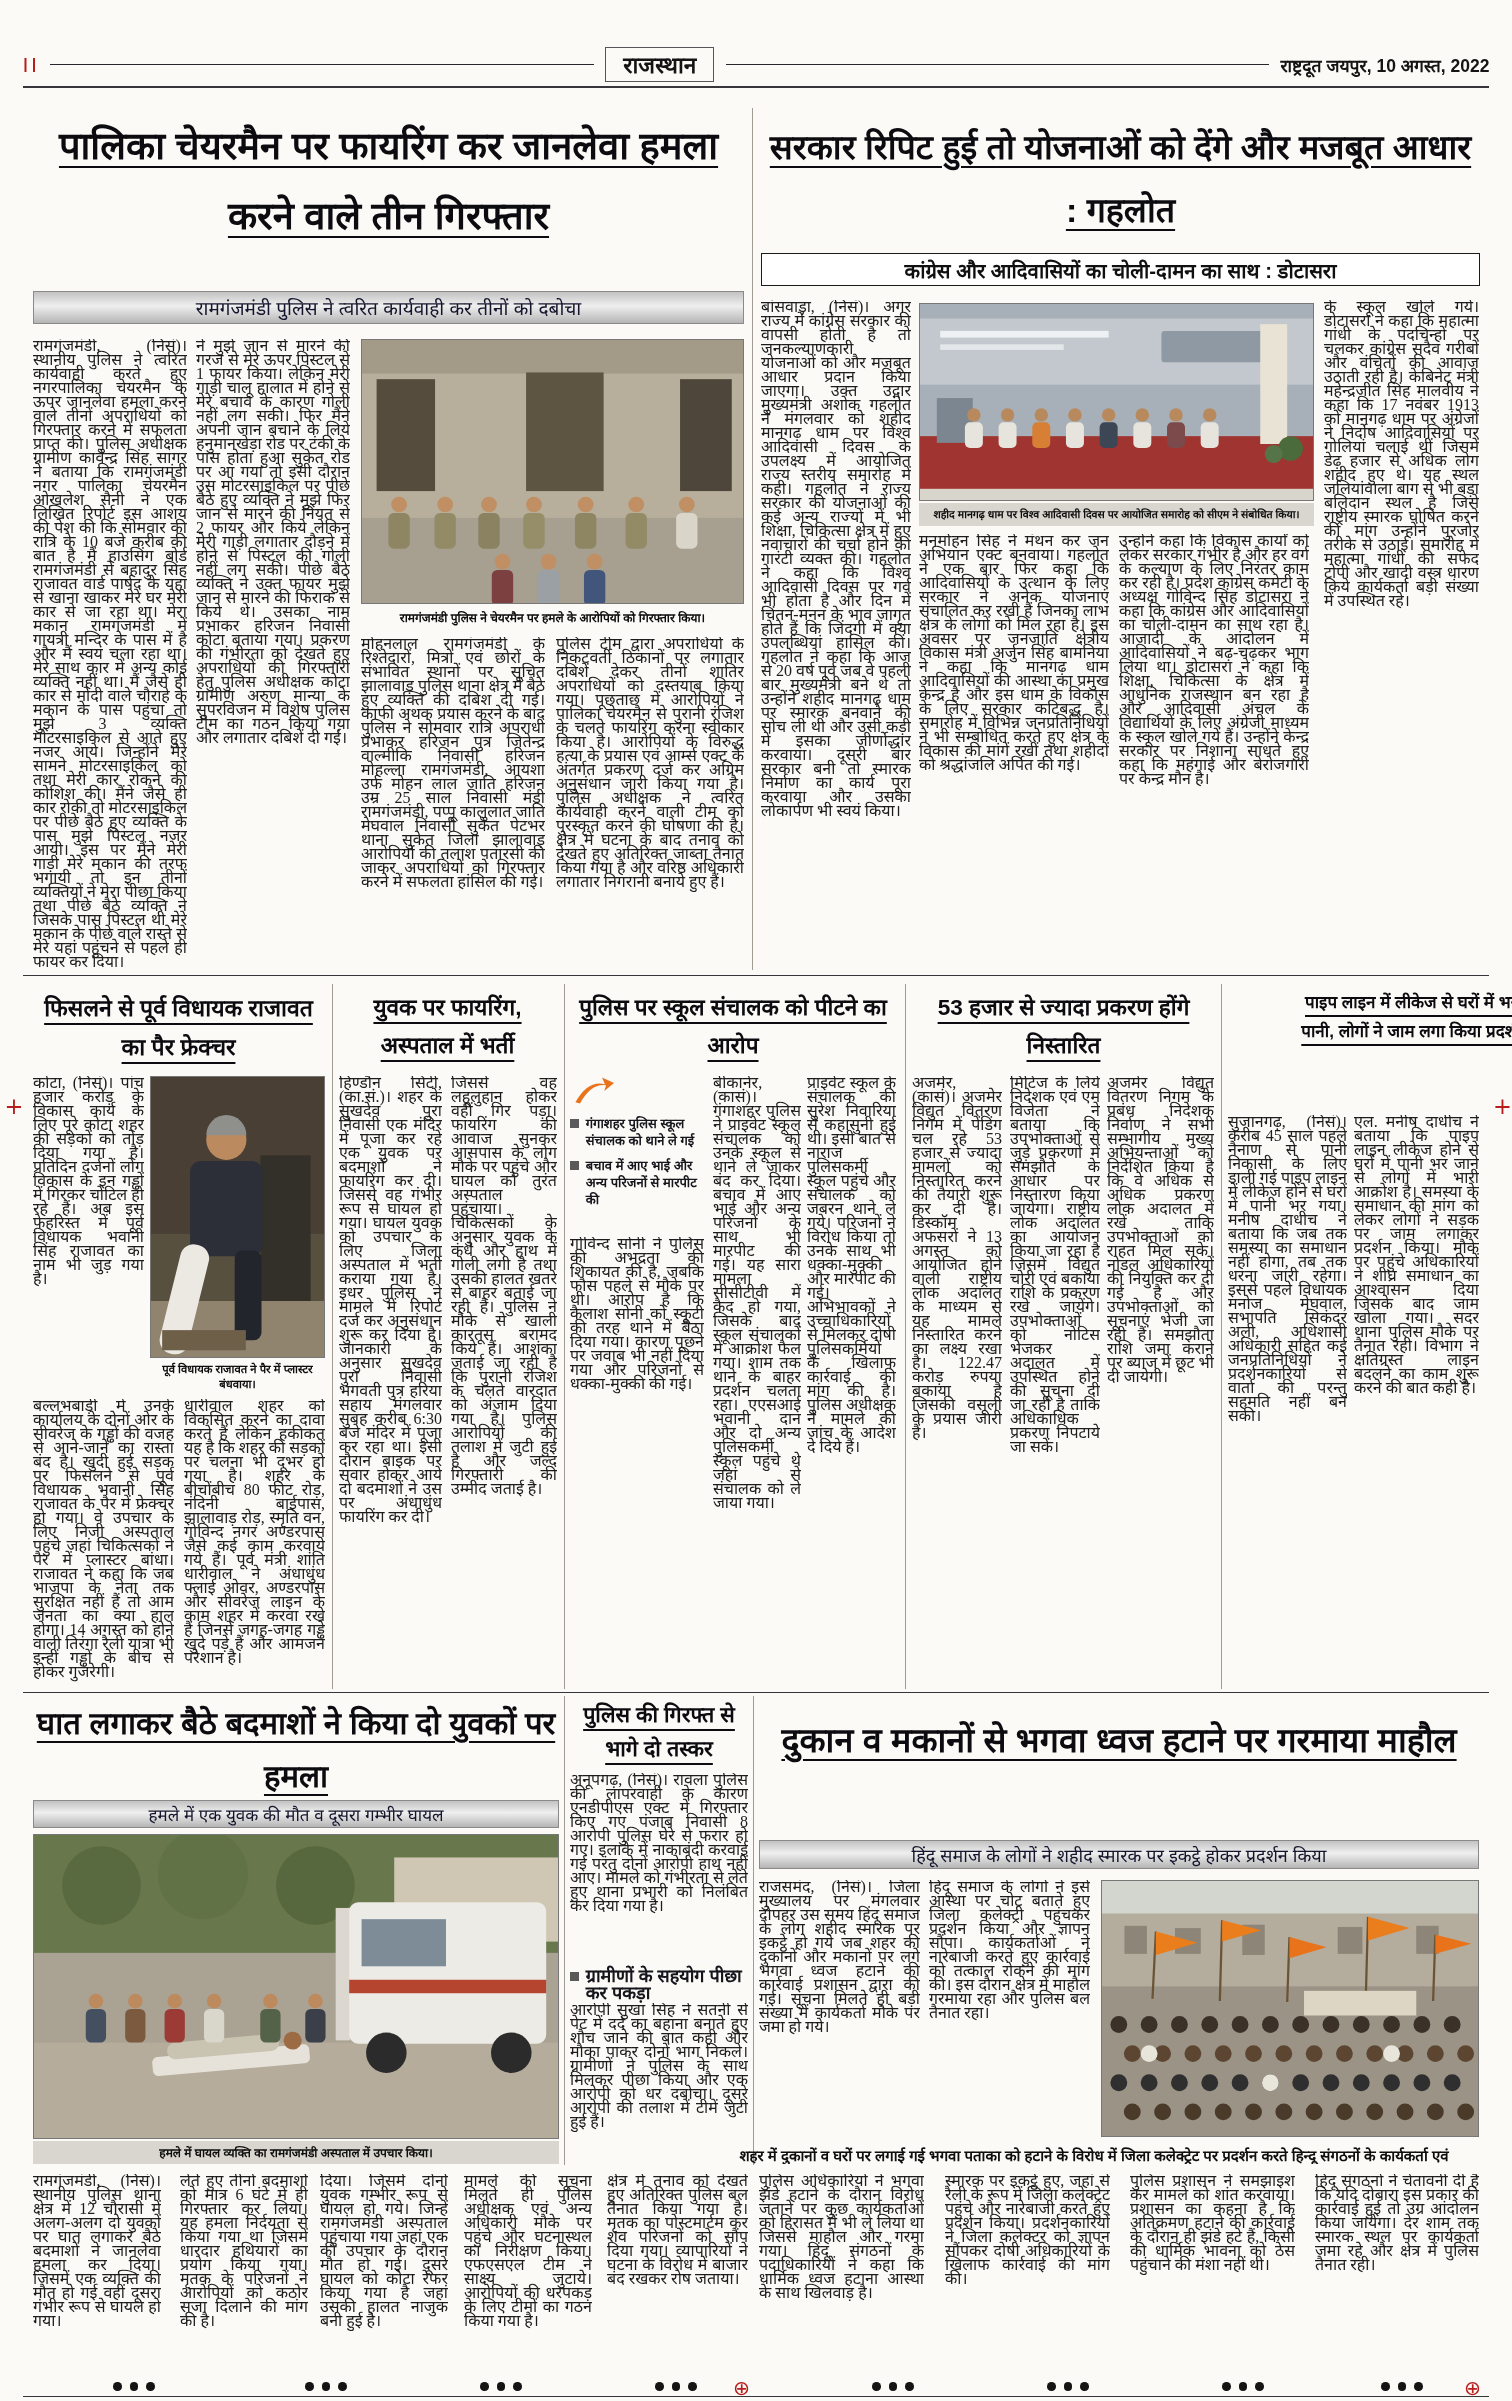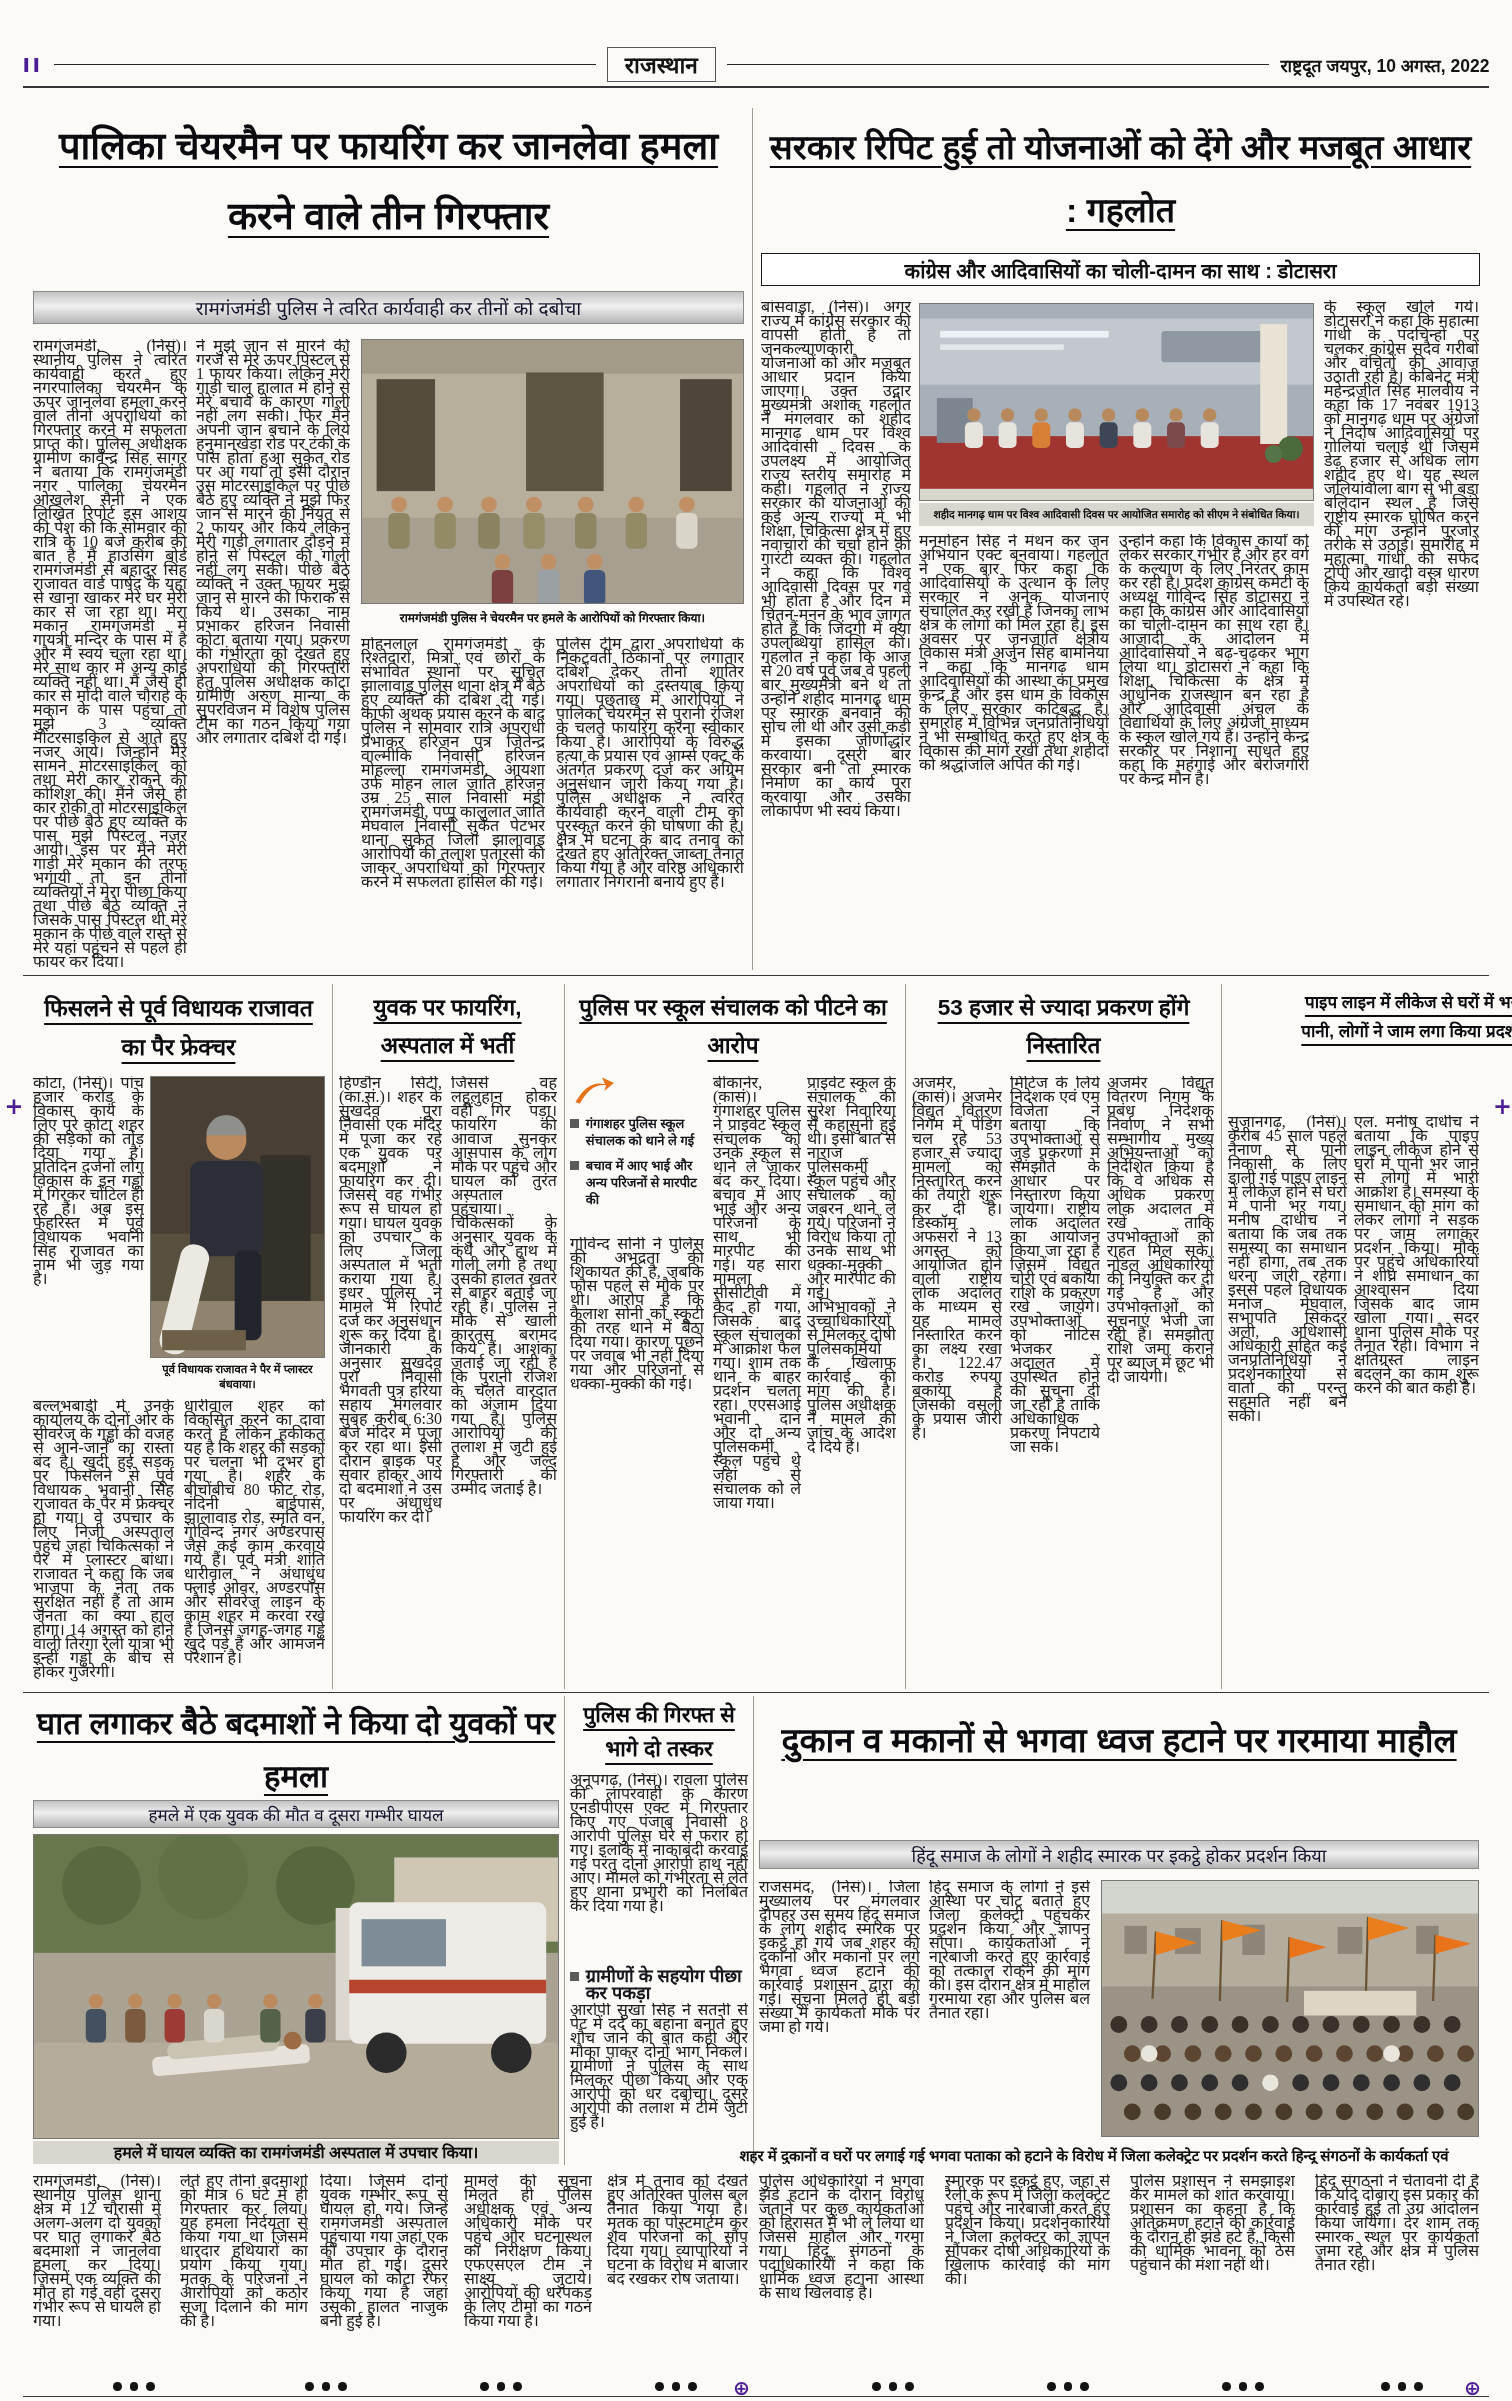--- a/index.html
+++ b/index.html
@@ -14,21 +14,21 @@
       font-family:"Liberation Sans","DejaVu Sans",sans-serif;font-weight:700;color:#101010;text-align:center;background:#fff}
   .body-col{font-size:16px;line-height:14px;text-align:justify;overflow:hidden;color:#1c1c1c}
   .cap{font-weight:700;font-size:12px;font-family:"Liberation Sans","DejaVu Sans",sans-serif;color:#0e0e0e;text-align:center;overflow:hidden}
   .capbar{background:#d9d6cf;display:flex;align-items:center;justify-content:center}
   .vrule{width:0.6px;background:#a09c93}
   .hrule{background:#35353a}
   .photo{overflow:hidden;background:#999;border:0.6px solid #777}
   .photo svg{display:block;width:100%;height:100%}
   .dots{display:flex;gap:8px}
   .dots i{width:8.5px;height:8.5px;border-radius:50%;background:#141414}
-  .reg{font-family:"DejaVu Sans",sans-serif;color:#4c1d95;font-weight:700}
+  .reg{font-family:"DejaVu Sans",sans-serif;color:#b91c1c;font-weight:400}
   .bullet{display:flex;gap:6.8px;font:700 13px "Liberation Sans","DejaVu Sans",sans-serif;color:#15151c;margin:8px 0;line-height:17px;text-align:left}
   .bullet .sq{width:9px;height:9px;background:#5a5a5a;flex:none;margin-top:4px}
 </style>
 </head>
 <body>
 
 <header class="abs" style="left:22.6px;right:22.6px;top:47px;display:flex;align-items:center;gap:11.3px">
   <div class="reg" style="font-size:20.3px;letter-spacing:2.3px">II</div>
   <div style="flex:1;height:1.1px;background:#26262b"></div>
   <div style="font:700 22.6px 'Liberation Sans','DejaVu Sans',sans-serif;padding:1.1px 17px;border:0.6px solid #55555a">राजस्थान</div>
@@ -222,21 +222,21 @@
         <circle cx="462" cy="377" r="16" fill="#9c6b44"></circle>
       </g>
       <use href="#ph4" x="110" y="330" color="#445060"></use>
         <use href="#ph4" x="180" y="330" color="#7b5a40"></use>
       <use href="#ph4" x="250" y="330" color="#9c3a36"></use>
         <use href="#ph4" x="320" y="330" color="#d9d6cc"></use>
       <use href="#ph4" x="420" y="330" color="#55624a"></use>
         <use href="#ph4" x="500" y="330" color="#3a3f4a"></use>
     </svg>
   </div>
-  <div class="abs capbar cap" style="left:33px;top:2141px;width:526px;height:22.6px;font-size:16px">हमले में घायल व्यक्ति का रामगंजमंडी अस्पताल में उपचार किया।</div>
+  <div class="abs capbar cap" style="left:33px;top:2141px;width:526px;height:22.6px;font-size:12px">हमले में घायल व्यक्ति का रामगंजमंडी अस्पताल में उपचार किया।</div>
 
   <div class="abs body-col" style="left:33px;top:2174px;width:128px;height:198px">रामगंजमंडी, (निसं)। स्थानीय पुलिस थाना क्षेत्र में 12 चौरासी में अलग-अलग दो युवकों पर घात लगाकर बैठे बदमाशों ने जानलेवा हमला कर दिया। जिसमें एक व्यक्ति की मौत हो गई वहीं दूसरा गंभीर रूप से घायल हो गया।</div>
   <div class="abs body-col" style="left:180px;top:2174px;width:128px;height:198px">लेते हुए तीनों बदमाशों को मात्र 6 घंटे में ही गिरफ्तार कर लिया। यह हमला निर्दयता से किया गया था जिसमें धारदार हथियारों का प्रयोग किया गया। मृतक के परिजनों ने आरोपियों को कठोर सजा दिलाने की मांग की है।</div>
   <div class="abs body-col" style="left:320px;top:2174px;width:128px;height:198px">दिया। जिसमें दोनों युवक गम्भीर रूप से घायल हो गये। जिन्हें रामगंजमंडी अस्पताल पहुंचाया गया जहां एक की उपचार के दौरान मौत हो गई। दूसरे घायल को कोटा रेफर किया गया है जहां उसकी हालत नाजुक बनी हुई है।</div>
   <div class="abs body-col" style="left:464px;top:2174px;width:128px;height:198px">मामले की सूचना मिलते ही पुलिस अधीक्षक एवं अन्य अधिकारी मौके पर पहुंचे और घटनास्थल का निरीक्षण किया। एफएसएल टीम ने साक्ष्य जुटाये। आरोपियों की धरपकड़ के लिए टीमों का गठन किया गया है।</div>
   <div class="abs body-col" style="left:607px;top:2174px;width:141px;height:198px">क्षेत्र में तनाव को देखते हुए अतिरिक्त पुलिस बल तैनात किया गया है। मृतक का पोस्टमार्टम कर शव परिजनों को सौंप दिया गया। व्यापारियों ने घटना के विरोध में बाजार बंद रखकर रोष जताया।</div>
 </section>
 
 <section>
   <h2 class="abs hl" style="left:570px;top:1698px;width:178px;font-size:21.5px;line-height:1.6;text-align:center">पुलिस की गिरफ्त से भागे दो तस्कर</h2>

